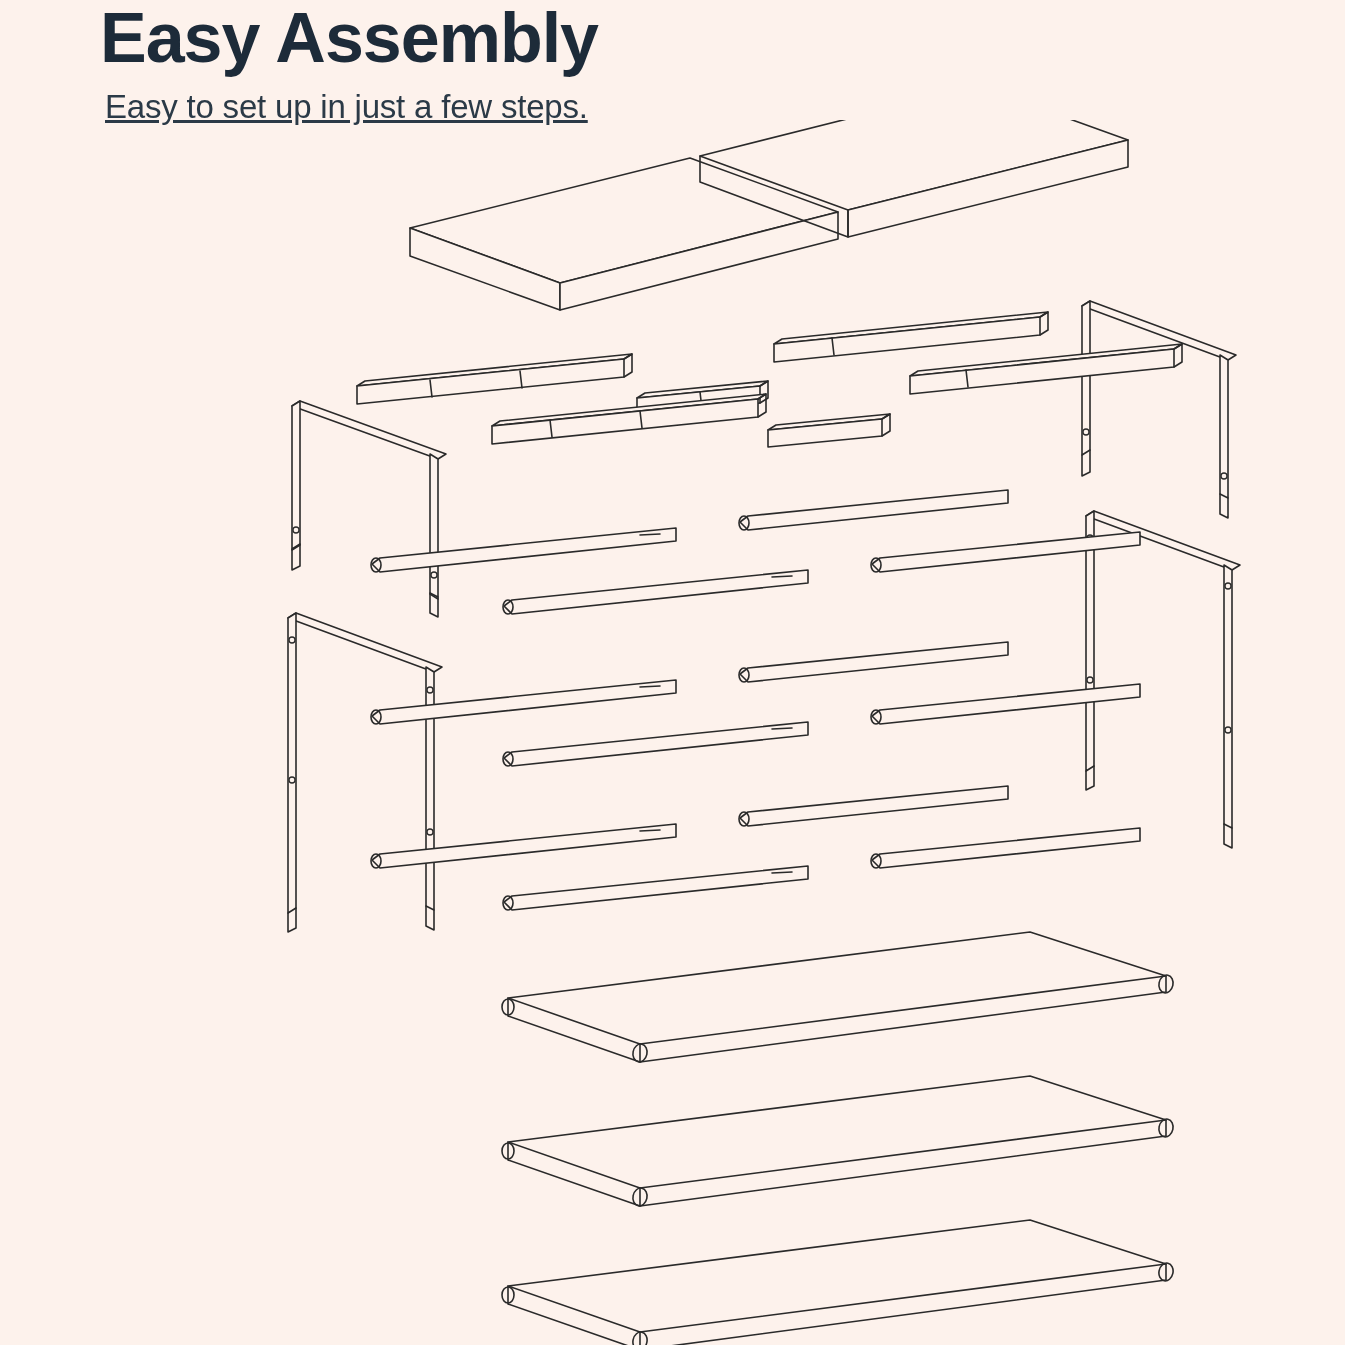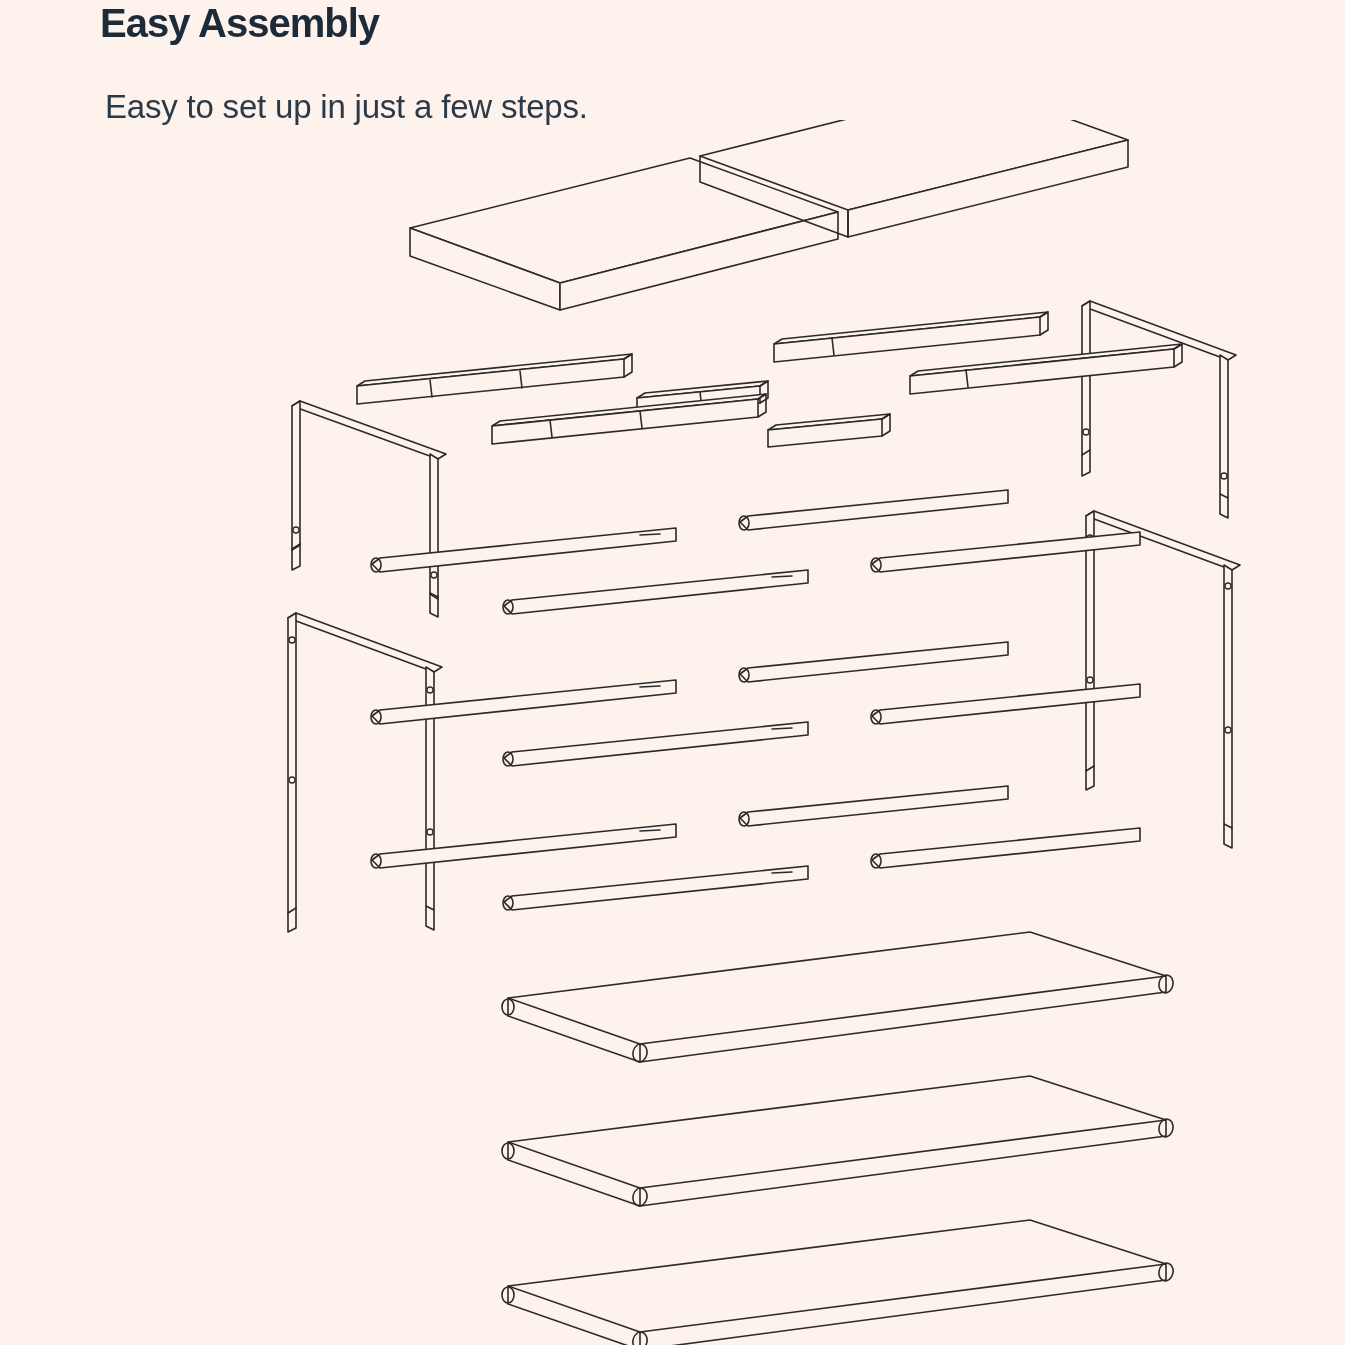--- a/index.html
+++ b/index.html
@@ -17,35 +17,36 @@
   .page {
     position: relative;
     width: 1345px;
     height: 1345px;
     background: #fdf2ec;
   }
   .title {
     position: absolute;
     left: 100px;
     top: 2px;
-    font-size: 40px;
+    font-size: 70px;
     font-weight: bold;
     color: #1d2b39;
     letter-spacing: -1px;
     line-height: 1.05;
     white-space: nowrap;
   }
   .subtitle {
     position: absolute;
     left: 105px;
     top: 88px;
     font-size: 33px;
     color: #2b3a47;
     letter-spacing: -0.2px;
     white-space: nowrap;
+    text-decoration: underline;
   }
   .diagram {
     position: absolute;
     left: 0;
     top: 120px;
     width: 1345px;
     height: 1225px;
   }
   .diagram svg {
     display: block;

